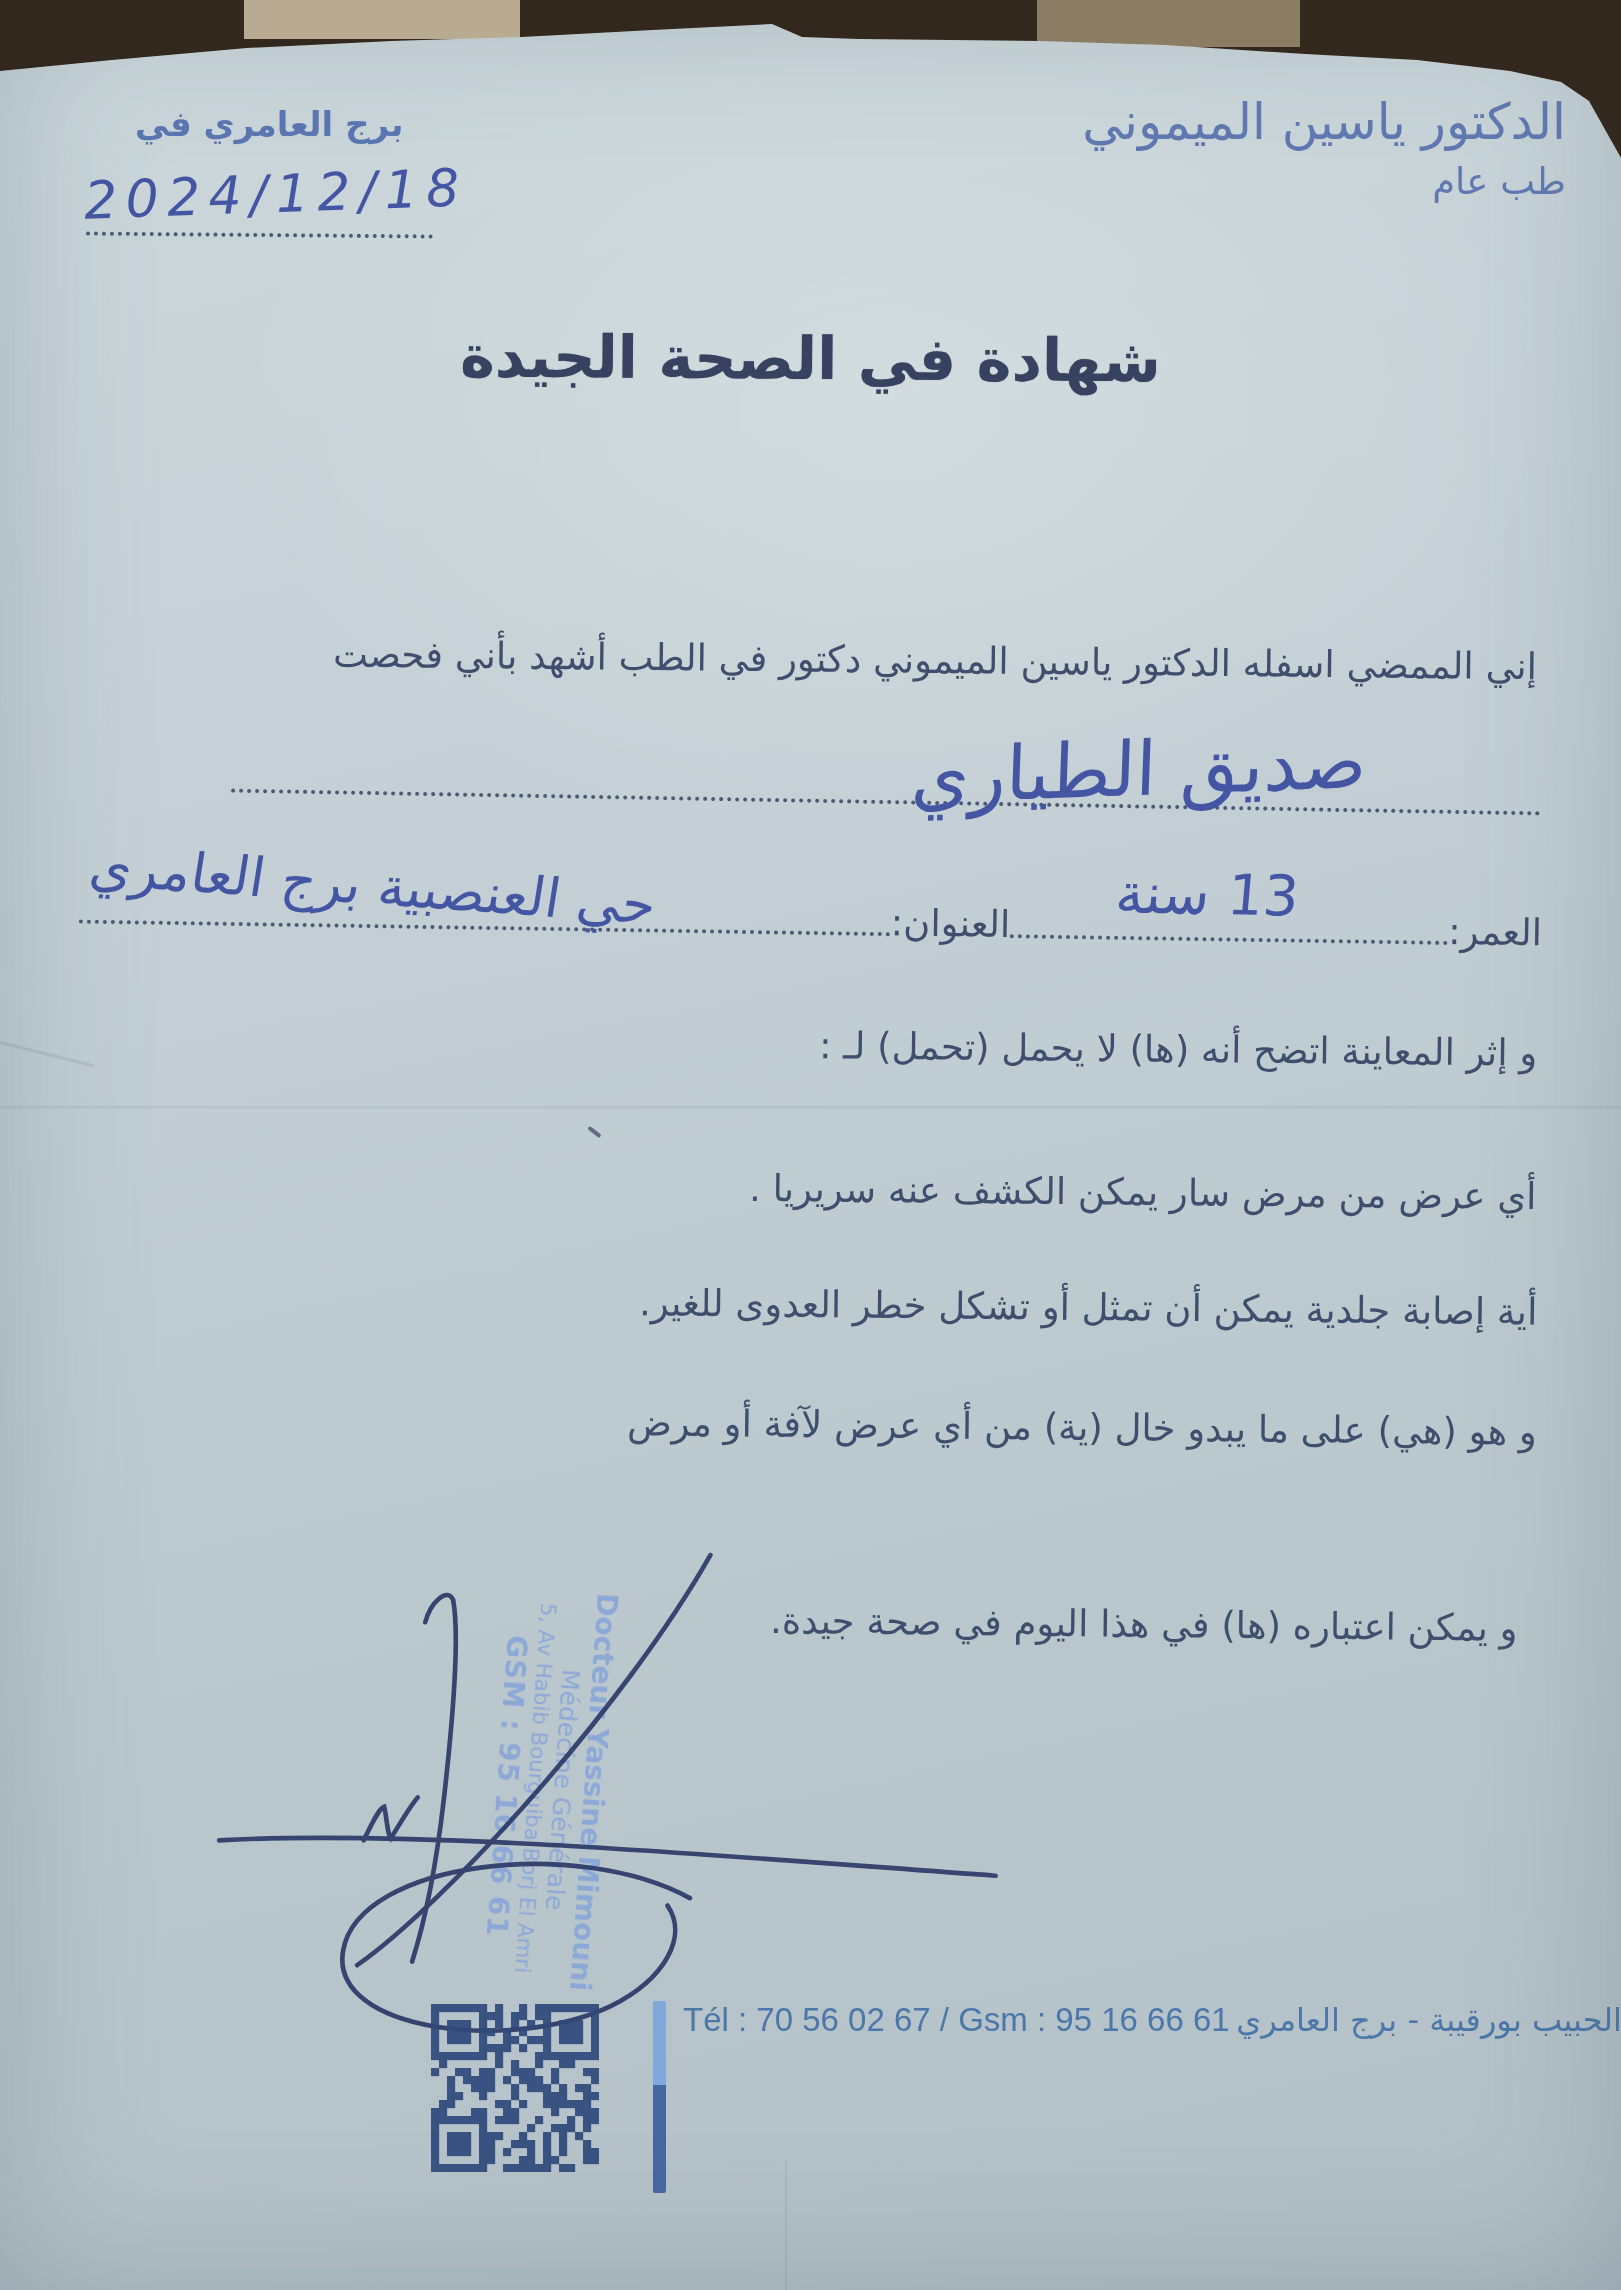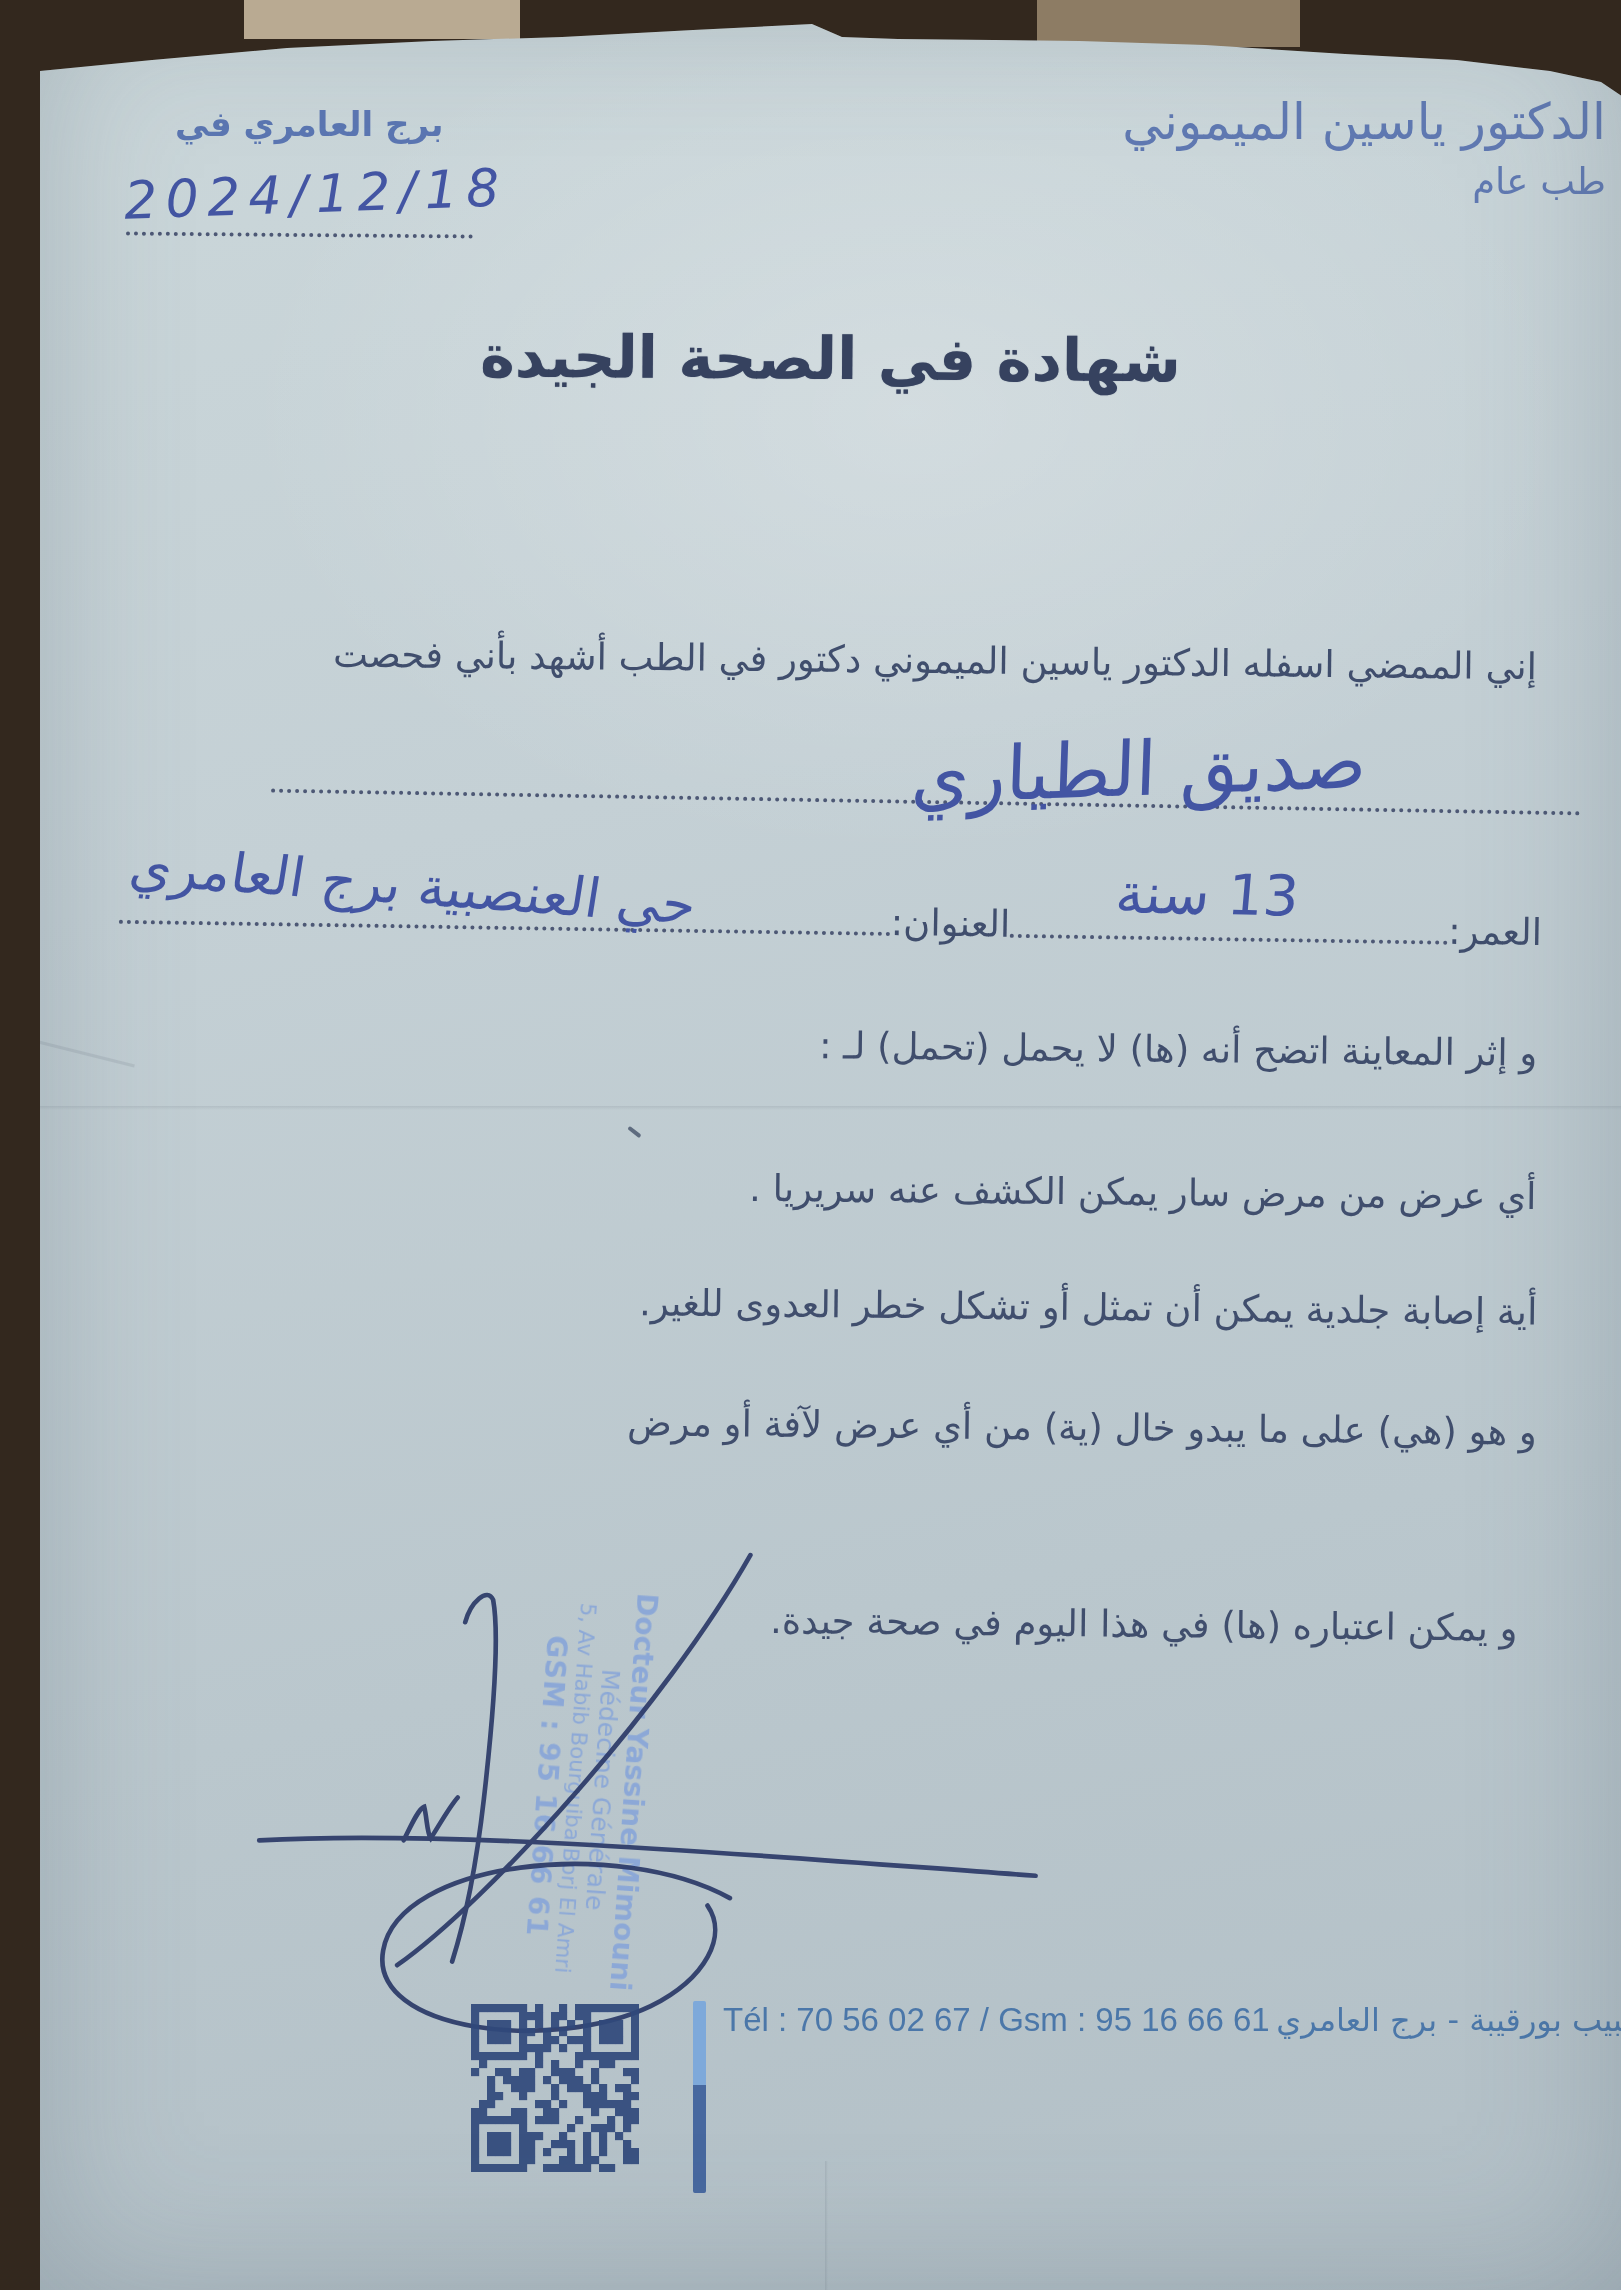--- a/index.html
+++ b/index.html
@@ -5,21 +5,21 @@
   html,body{margin:0;padding:0;background:#33281e;}
   .canvas{position:relative;width:1621px;height:2290px;overflow:hidden;background:#33281e;
           font-family:"DejaVu Sans",sans-serif;}
   .desk-patch{position:absolute;top:0;}
   .paper{position:absolute;inset:0;
     background:
       radial-gradient(1119px 746px at 55% 18%, rgba(255,255,255,0.22), rgba(255,255,255,0) 60%),
       linear-gradient(168deg,#cbd7da 0%,#c4d0d5 35%,#bac7cd 68%,#b2bfc6 100%);
     clip-path:polygon(0 71px,112px 60px,247px 48px,392px 41px,522px 37px,653px 30px,772px 24px,
       802px 37px,858px 39px,1039px 41px,1165px 45px,1305px 54px,1417px 60px,1510px 71px,
-      1561px 82px,1589px 101px,1621px 158px,1621px 2290px,0 2290px);margin-left:40px;}
+      1561px 82px,1589px 101px,1621px 158px,1621px 2290px,0 2290px);}
   .paper::after{content:"";position:absolute;inset:0;pointer-events:none;
     box-shadow:inset 0 0 149px rgba(84,99,112,.30);}
   .abs{position:absolute;}
   .ar{direction:rtl;unicode-bidi:isolate;font-family:"DejaVu Sans",sans-serif;}
   .print{color:#404e6d;font-size:37px;white-space:nowrap;}
   .tilt{transform:rotate(0.6deg);}
   .page-title{left:0;right:0;top:324px;text-align:center;font-size:59px;font-weight:bold;
     color:#36425f;transform:rotate(0.4deg);text-shadow:0 0 0.9px rgba(54,66,95,.5);}
   .hdr-doc{left:1007px;top:93px;width:559px;color:#6079b2;}
   .hdr-doc .l1{font-size:50px;}

